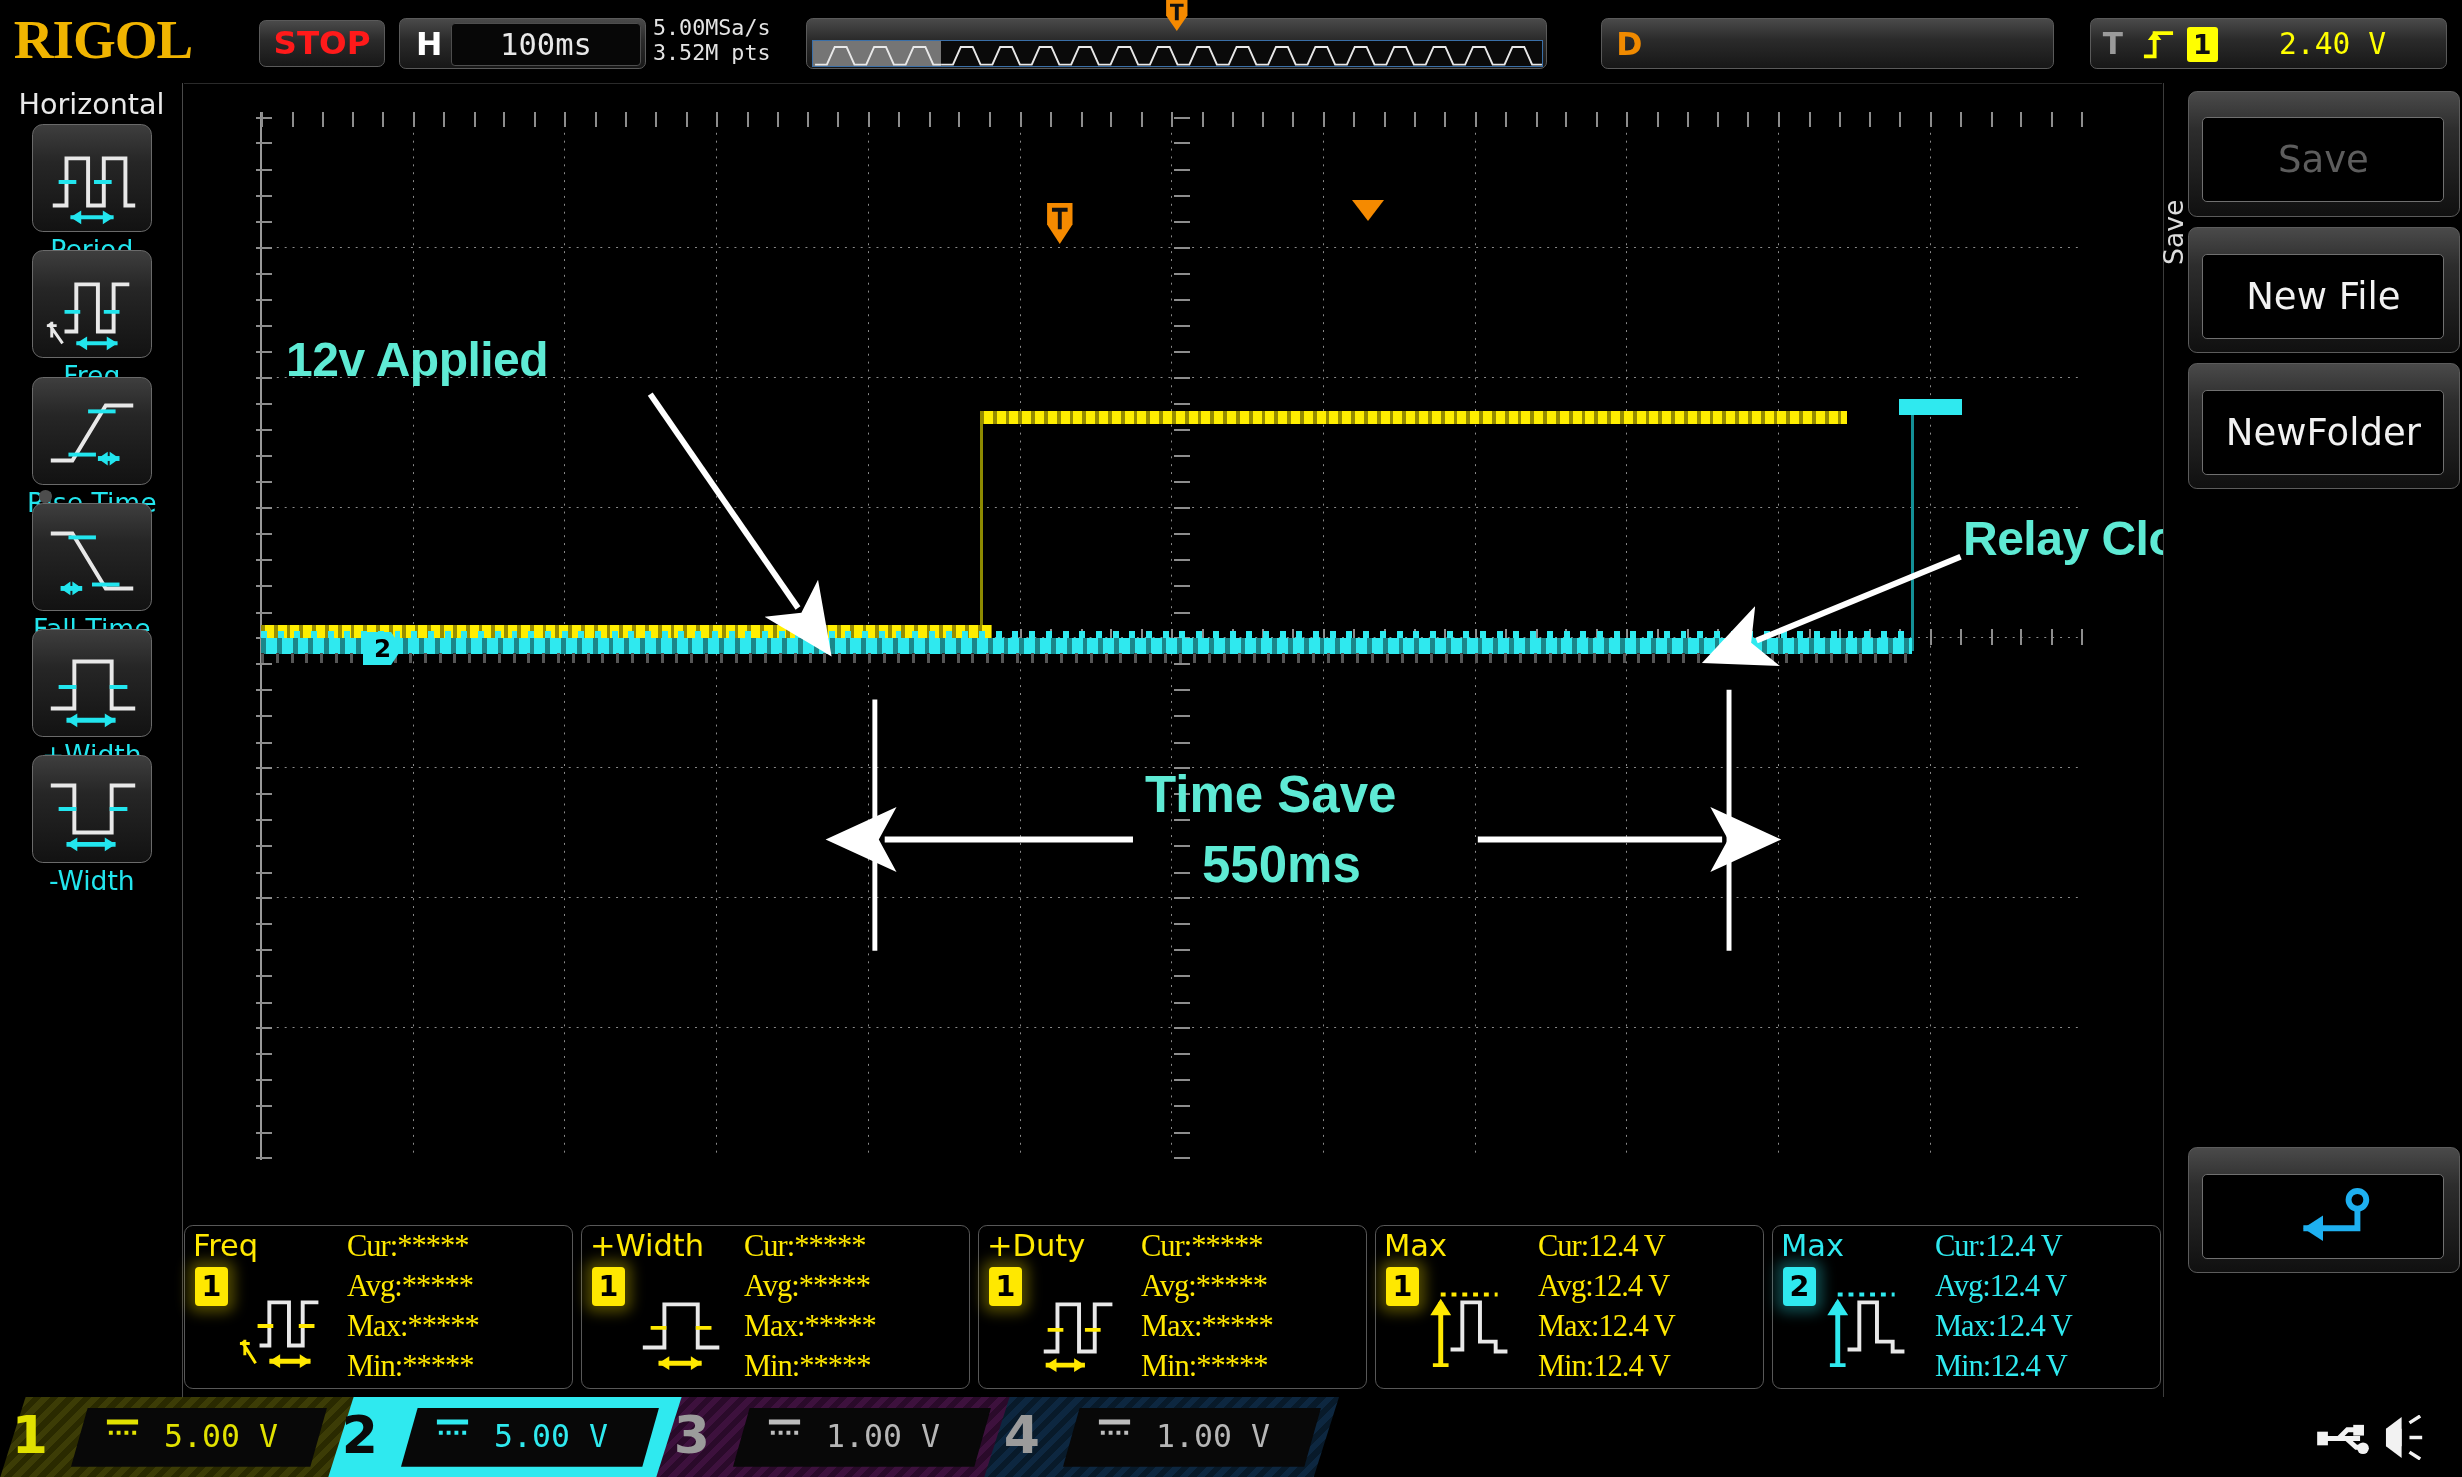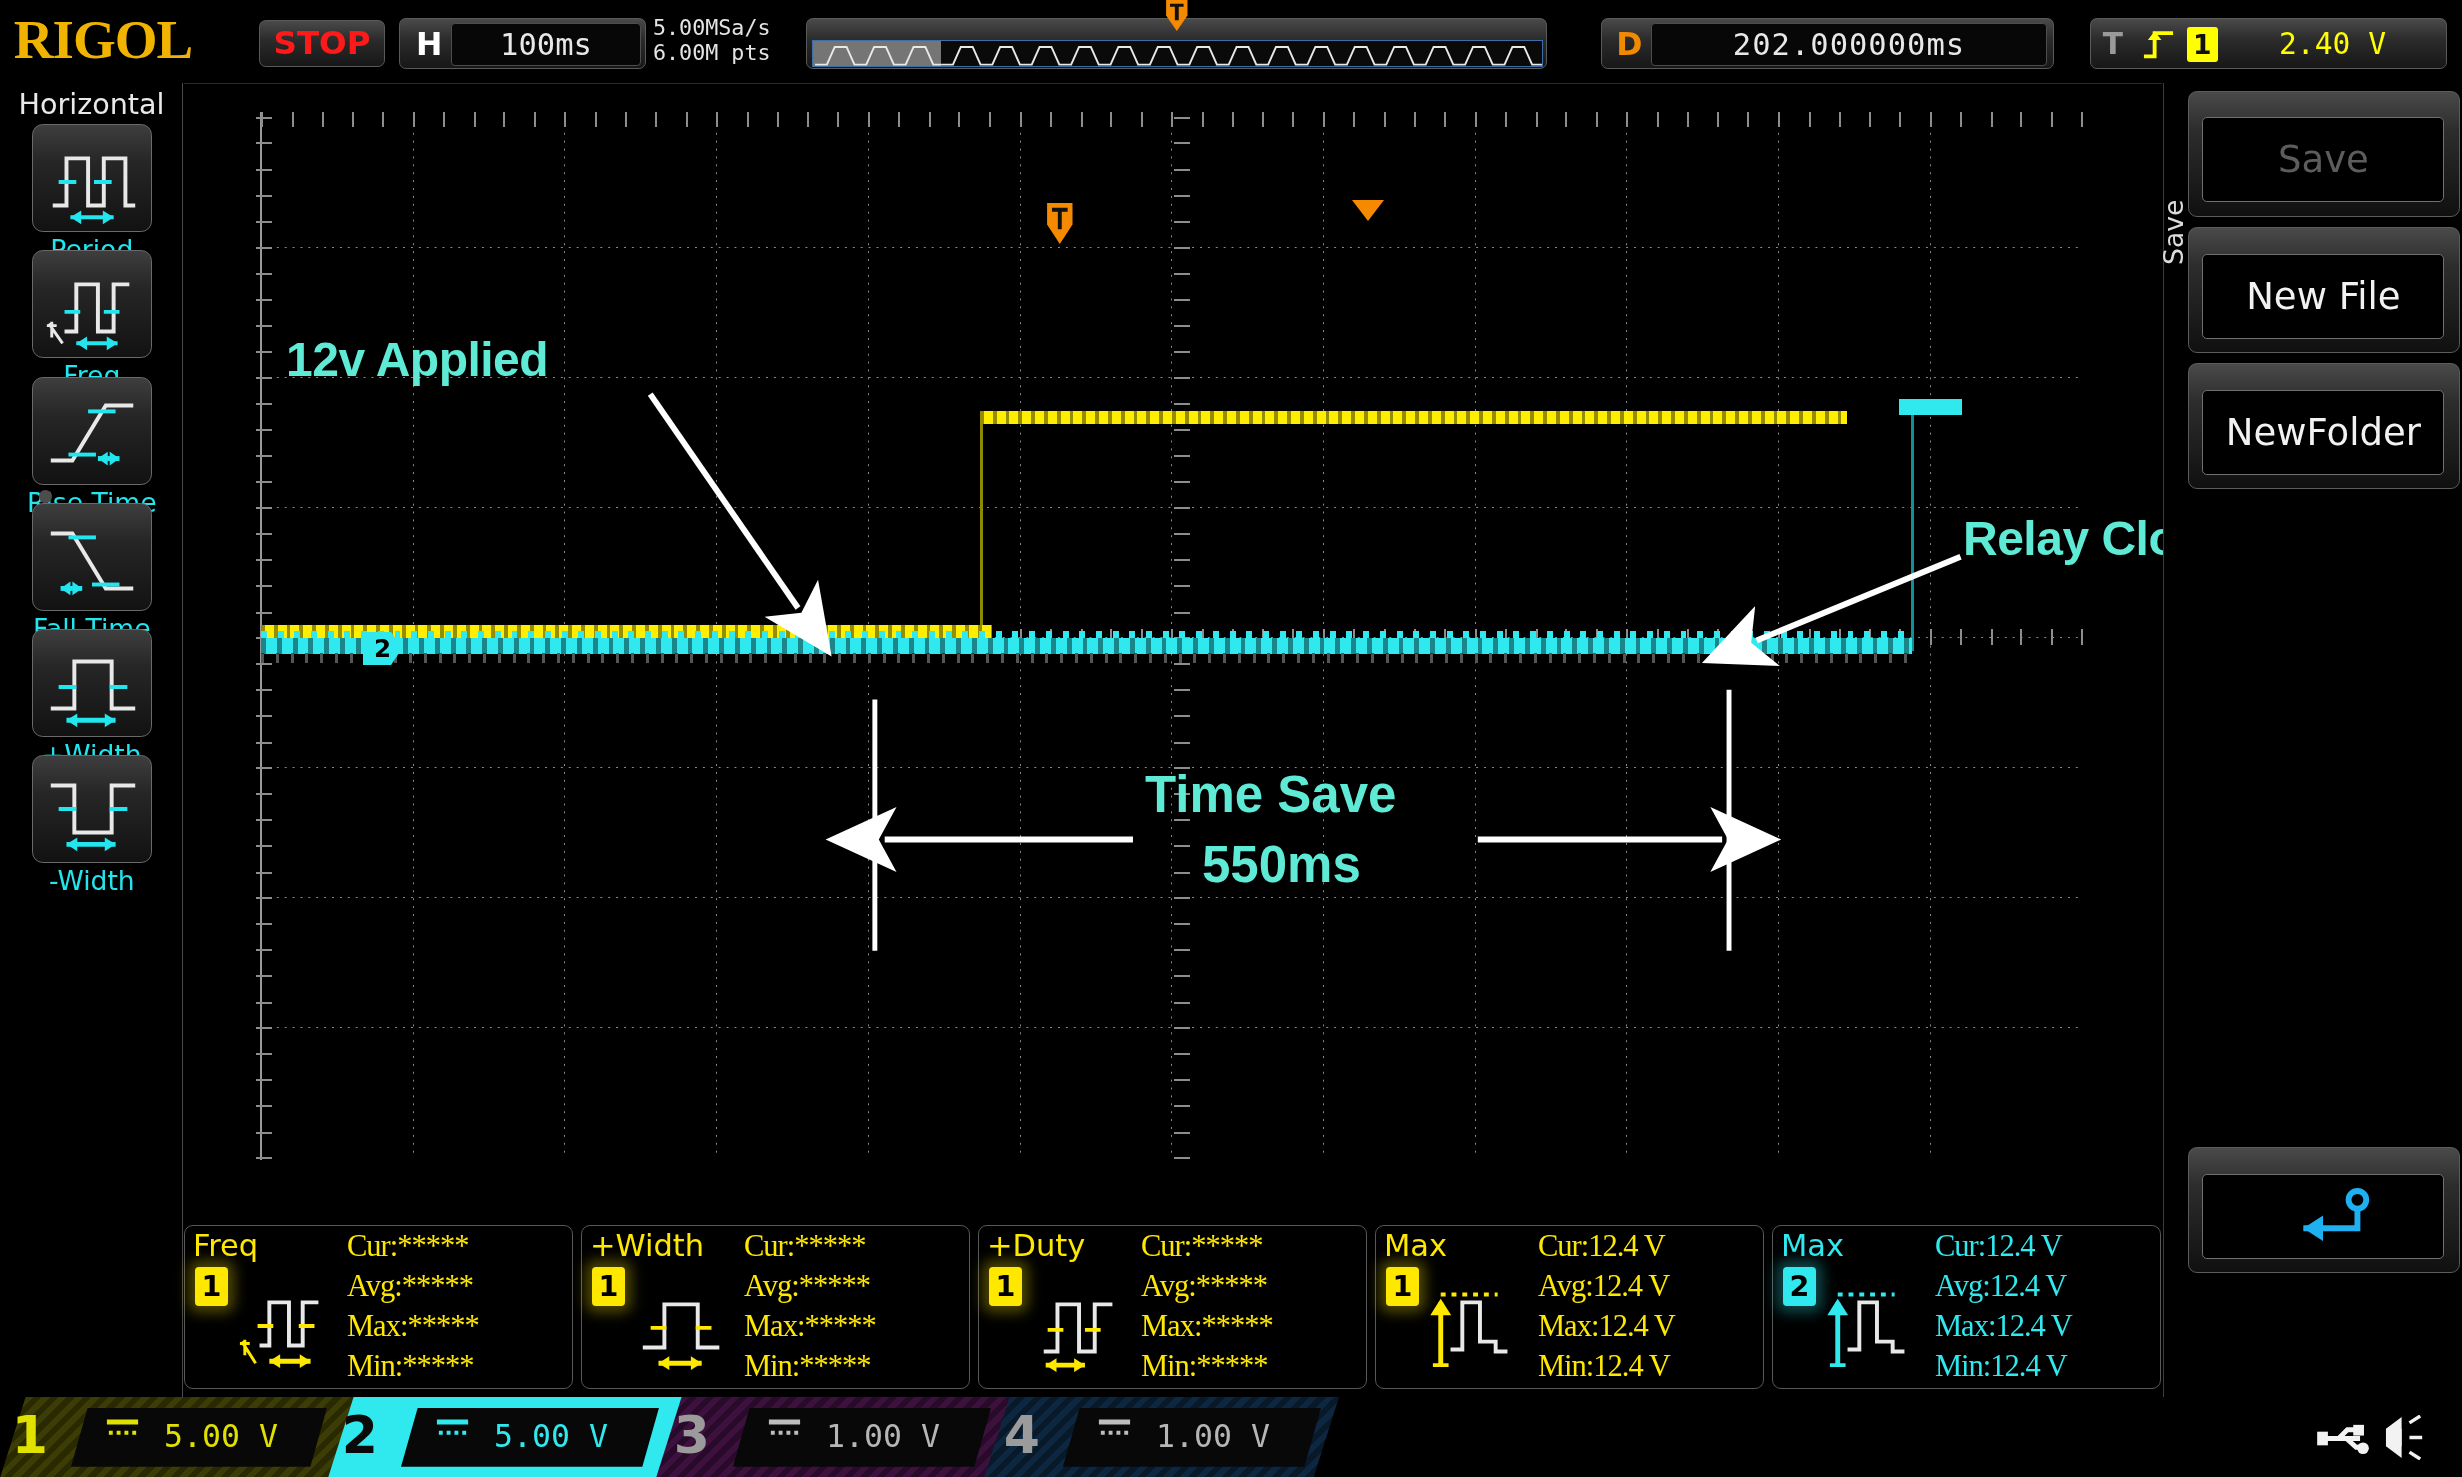--- a/index.html
+++ b/index.html
@@ -223,40 +223,39 @@
     <div id="stop-text">STOP</div>
   </div>
 
   <div class="tb-frame" id="htime-frame">
     <div id="htime-h">H</div>
     <div id="htime-val-box">100ms</div>
   </div>
 
   <div id="samp-info">
     <div>5.00MSa/s</div>
-    <div>6.00M pts</div>
+    <div>3.52M pts</div>
   </div>
 
   <div class="tb-frame" id="mini-frame">
     <div id="mini-inner">
       <div id="mini-shade"></div>
       <svg width="731" height="26.6" style="position:absolute;left:0;top:0" viewBox="0 0 742 27">
         <polyline fill="none" stroke="#e8e8e8" stroke-width="2" points="130,24 142,24 150,6 162,6 170,24 182,24 190,6 202,6 210,24 222,24 230,6 242,6 250,24 262,24 270,6 282,6 290,24 302,24 310,6 322,6 330,24 342,24 350,6 362,6 370,24 382,24 390,6 402,6 410,24 422,24 430,6 442,6 450,24 462,24 470,6 482,6 490,24 502,24 510,6 522,6 530,24 542,24 550,6 562,6 570,24 582,24 590,6 602,6 610,24 622,24 630,6 642,6 650,24 662,24 670,6 682,6 690,24 702,24 710,6 722,6 730,24 740,24"></polyline>
         <polyline fill="none" stroke="#e8e8e8" stroke-width="2" points="2,24 14,24 22,6 34,6 42,24 54,24 62,6 74,6 82,24 94,24 102,6 114,6 122,24 130,24"></polyline>
       </svg>
     </div>
     <svg id="mini-T" viewBox="0 0 26 34">
       <path d="M2 1 h22 v16 l-11 16 l-11 -16 z" fill="#f58a00"></path>
       <path d="M6 5 h14 v3 h-5 v14 h-4 v-14 h-5 z" fill="#111"></path>
     </svg>
   </div>
 
   <div class="tb-frame" id="dbox-frame">
     <div id="dbox-d">D</div>
-    <div id="dbox-val">202.000000ms</div>
   </div>
 
   <div class="tb-frame" id="tbox-frame">
     <div id="tbox-t">T</div>
     <svg id="tbox-edge" viewBox="0 0 34 32">
       <path d="M2 28 h11 v-24 h19" fill="none" stroke="#ffff00" stroke-width="4"></path>
       <path d="M13 2 l7 9 h-14 z" fill="#ffff00"></path>
     </svg>
     <div id="tbox-chip">1</div>
     <div id="tbox-lvl">2.40 V</div>

